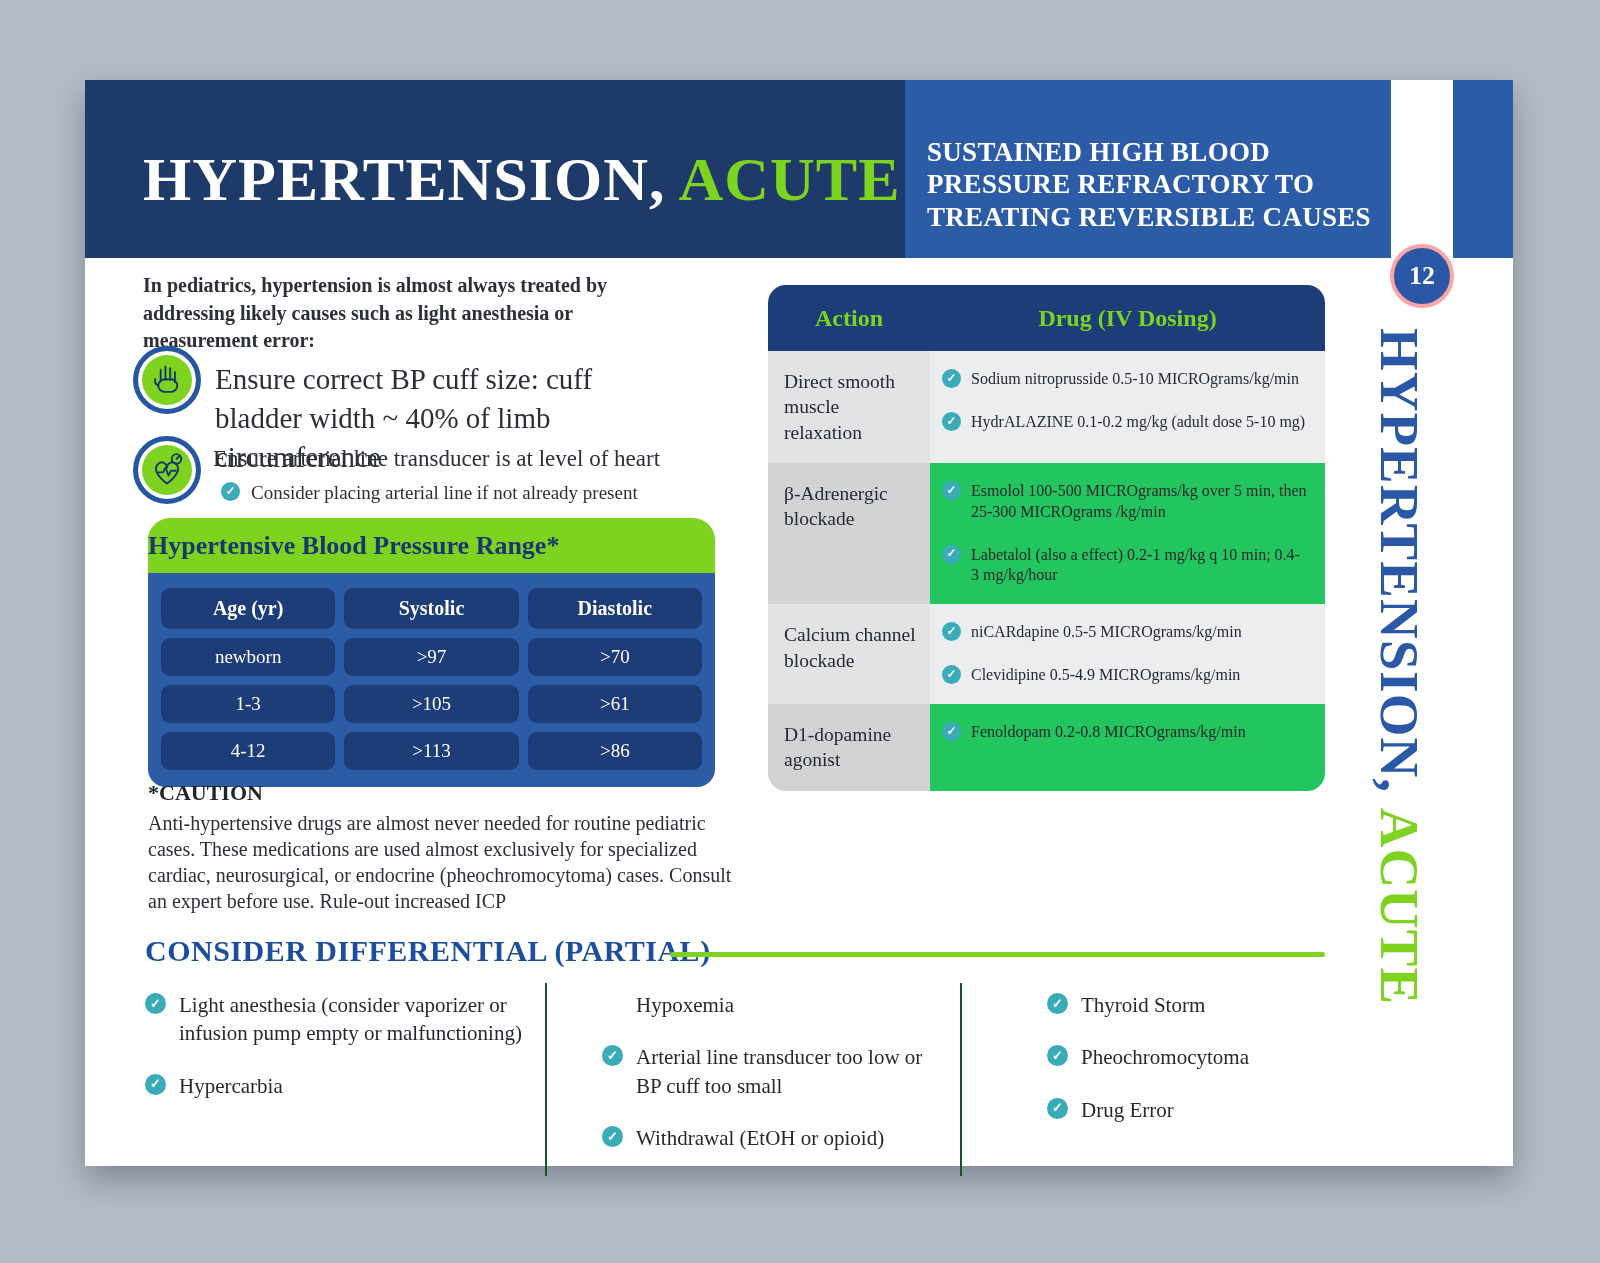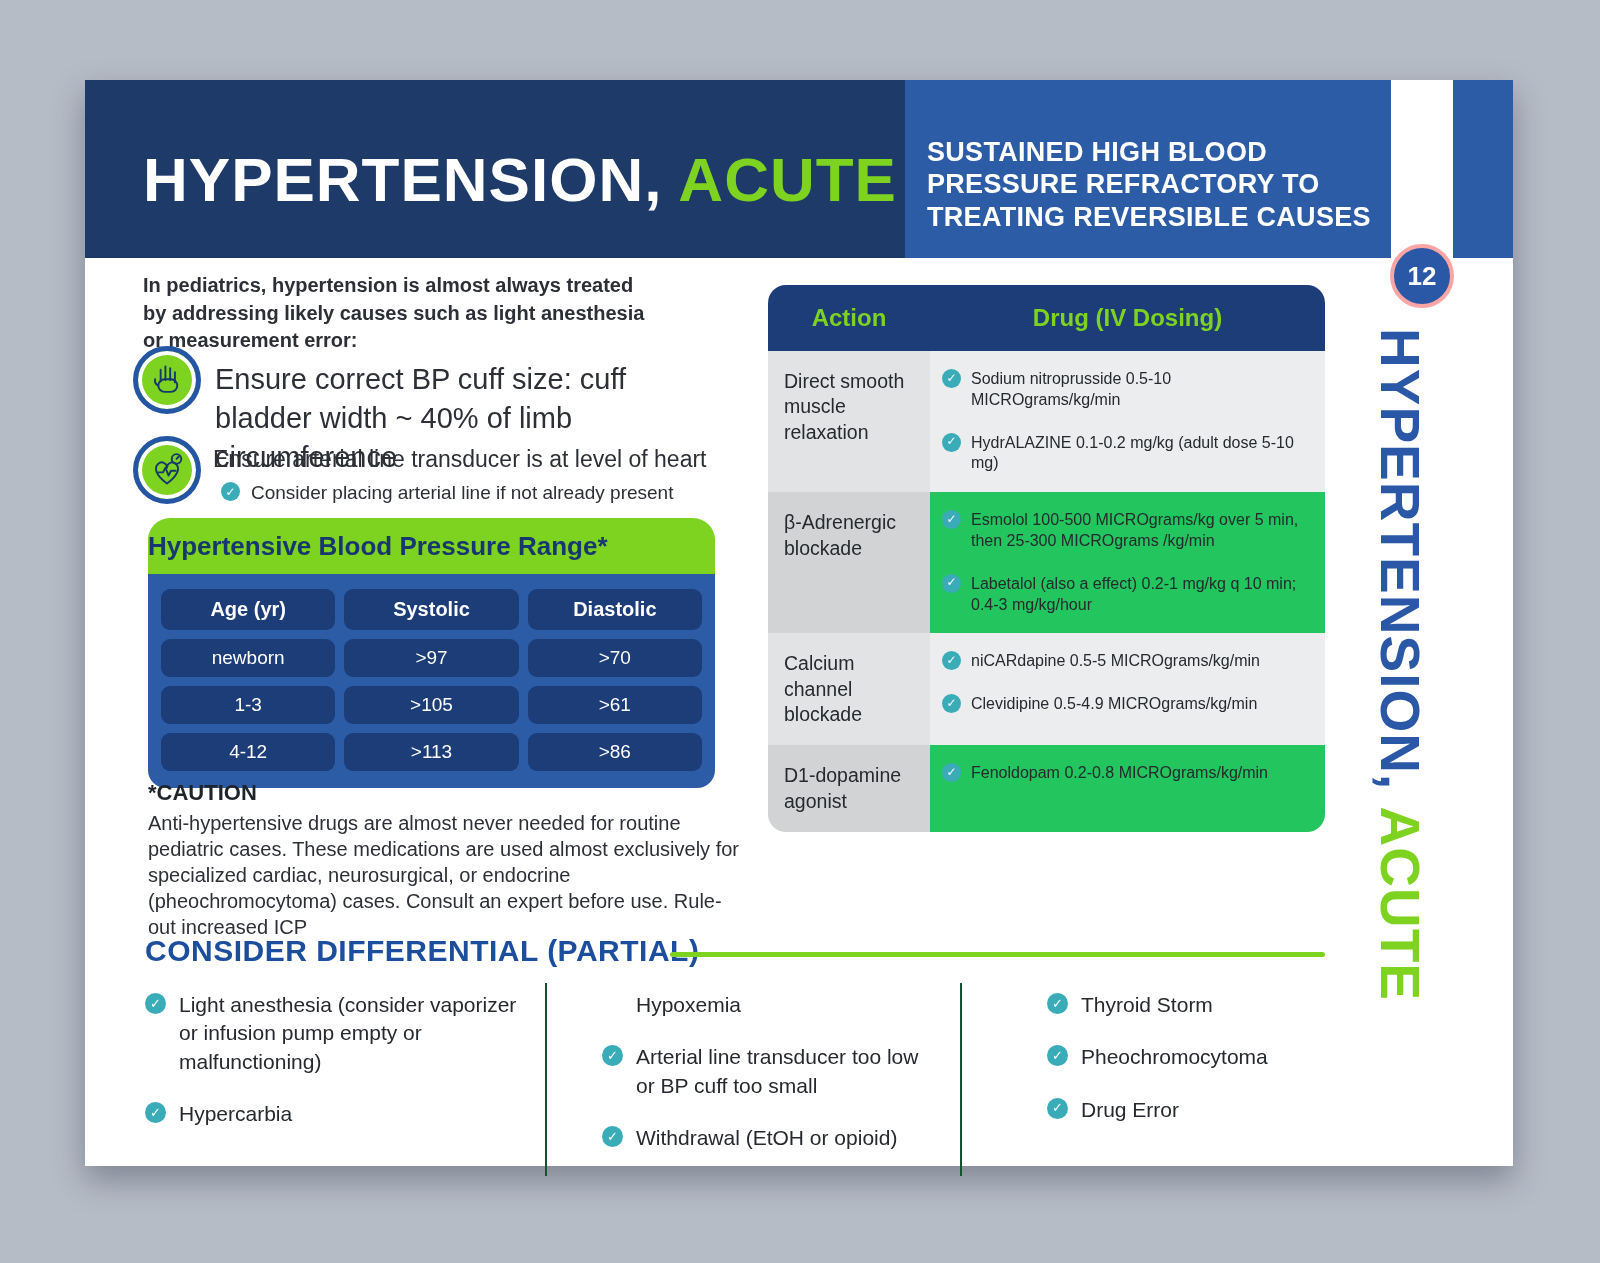--- a/index.html
+++ b/index.html
@@ -4,21 +4,21 @@
 <style>
   html,body{margin:0;padding:0;}
   body{
     width:1600px;height:1263px;position:relative;overflow:hidden;
     background:#b6bcc6;
     font-family:"Liberation Sans","DejaVu Sans",sans-serif;
     -webkit-font-smoothing:antialiased;
   }
   .card{
     position:absolute;left:85px;top:80px;width:1428px;height:1086px;
-    background:#ffffff;box-shadow:0 14px 30px rgba(25,35,55,.35);
+    background:#ffffff;box-shadow:0 14px 30px rgba(25,35,55,.35);font-family:Liberation Serif, serif;
   }
   
   .header-band{position:absolute;left:0;top:0;width:100%;height:178px;background:#1e3a69;}
   .header-accent{position:absolute;left:820px;top:0;width:608px;height:178px;background:#2d5ca7;}
   .main-title{position:absolute;left:58px;top:64px;font-size:62px;font-weight:800;color:#ffffff;letter-spacing:1px;white-space:nowrap;}
   .main-title .accent{color:#7ed321;}
   .subtitle{position:absolute;left:842px;top:56px;width:452px;color:#ffffff;font-size:27px;font-weight:800;line-height:1.2;letter-spacing:.3px;}
   .tab-strip{position:absolute;left:1306px;top:0;width:62px;height:230px;background:#ffffff;border-radius:0 0 31px 31px;}
   .tab-circle{position:absolute;left:1305px;top:164px;width:56px;height:56px;background:#2b58a6;border:4px solid #fca5a5;border-radius:50%;color:#ffffff;font-weight:800;font-size:26px;display:flex;align-items:center;justify-content:center;}
   .vertical-title{position:absolute;left:1283px;top:248px;height:820px;writing-mode:vertical-rl;font-size:55px;font-weight:800;color:#2b58a6;white-space:nowrap;letter-spacing:1px;}

